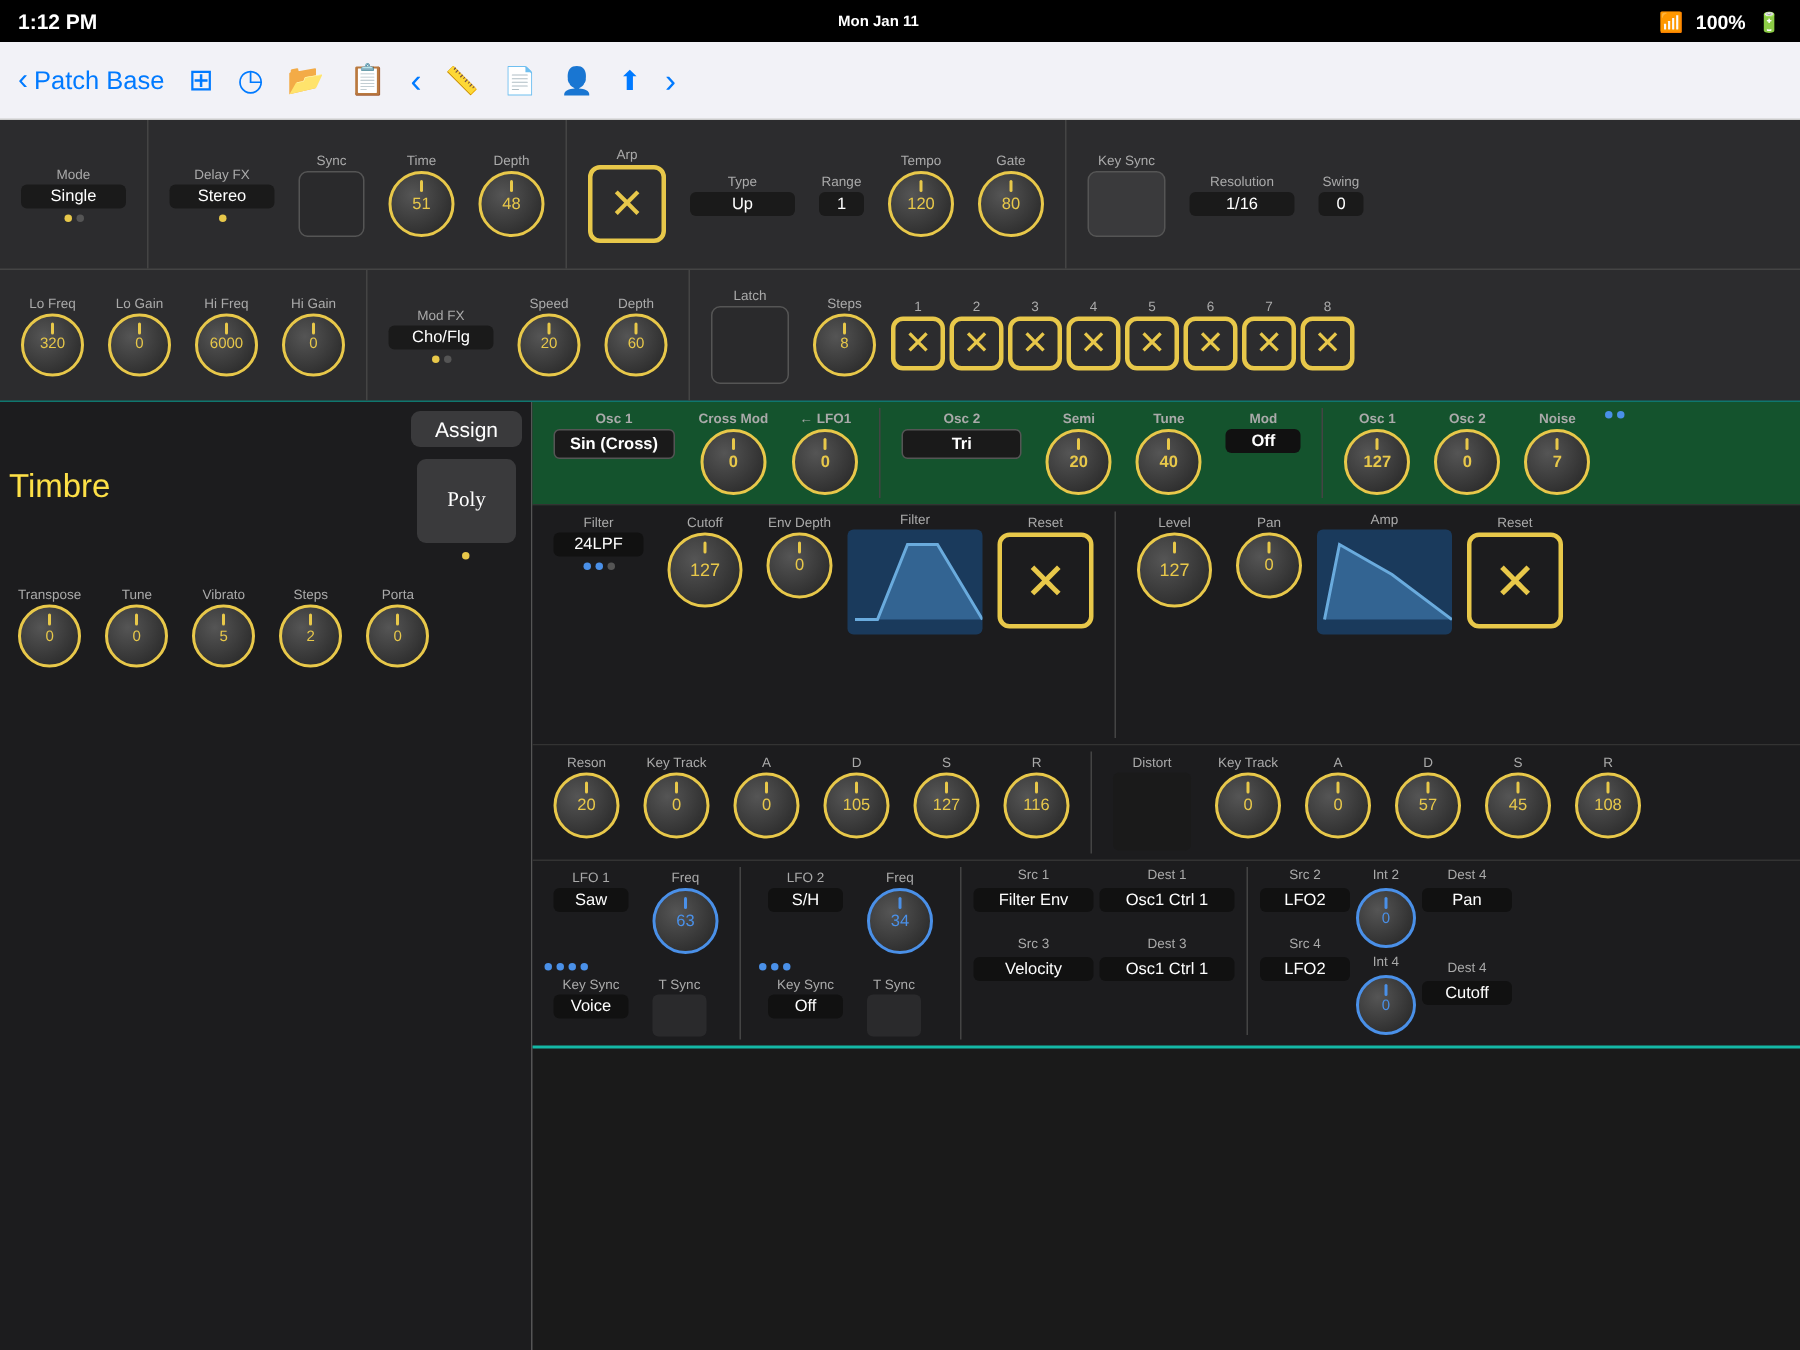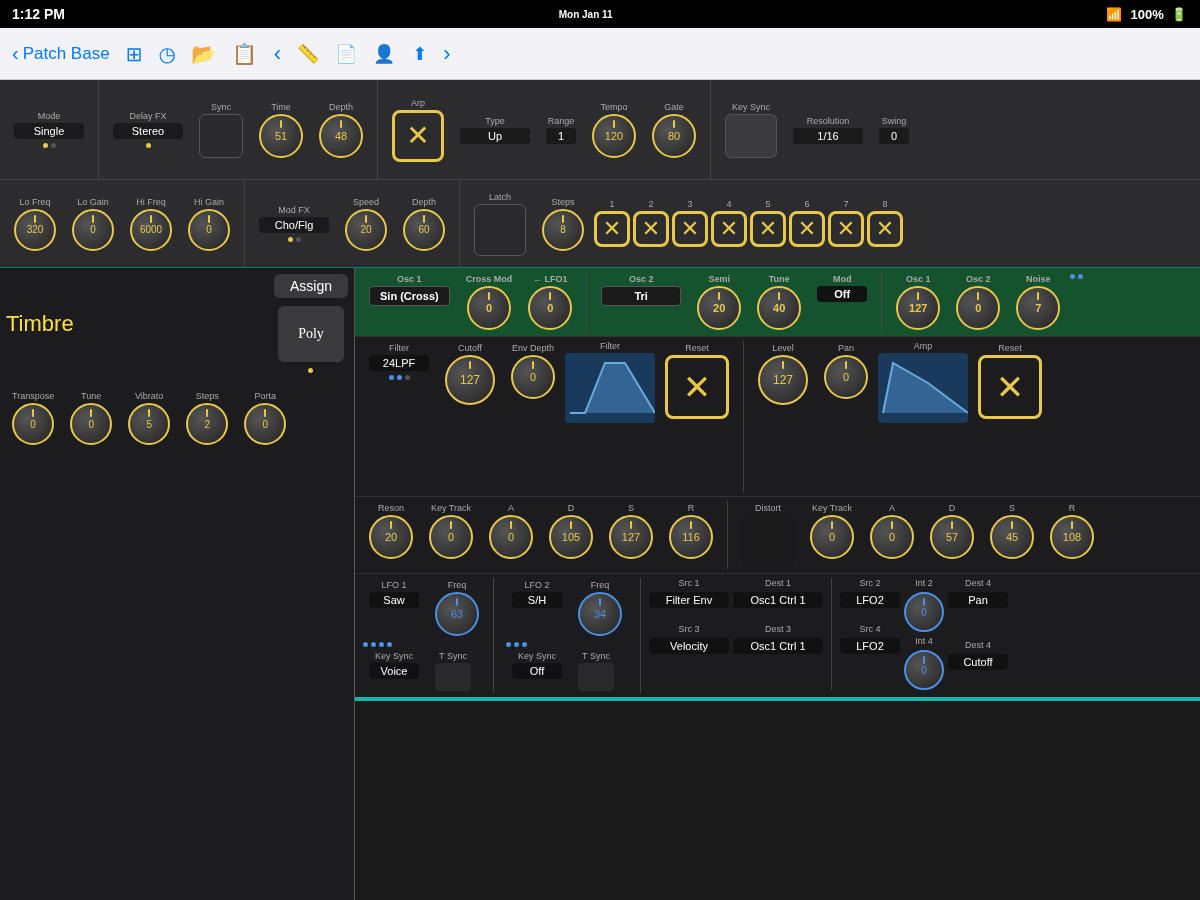--- a/index.html
+++ b/index.html
@@ -251,21 +251,21 @@
       height: 70px;
       background: #1a3a5c;
       border-radius: 4px;
     }
 
     
     .mod-row {
       display: flex;
       align-items: flex-start;
       padding: 4px 8px;
-      border-bottom: 4px solid #14b8a6;
+      border-bottom: 2px solid #14b8a6;
       gap: 8px;
       background: #1c1c1e;
     }
 
     
     .knob-blue {
       border-color: #4a90e8;
       color: #4a90e8;
     }
     .knob-blue::after {

